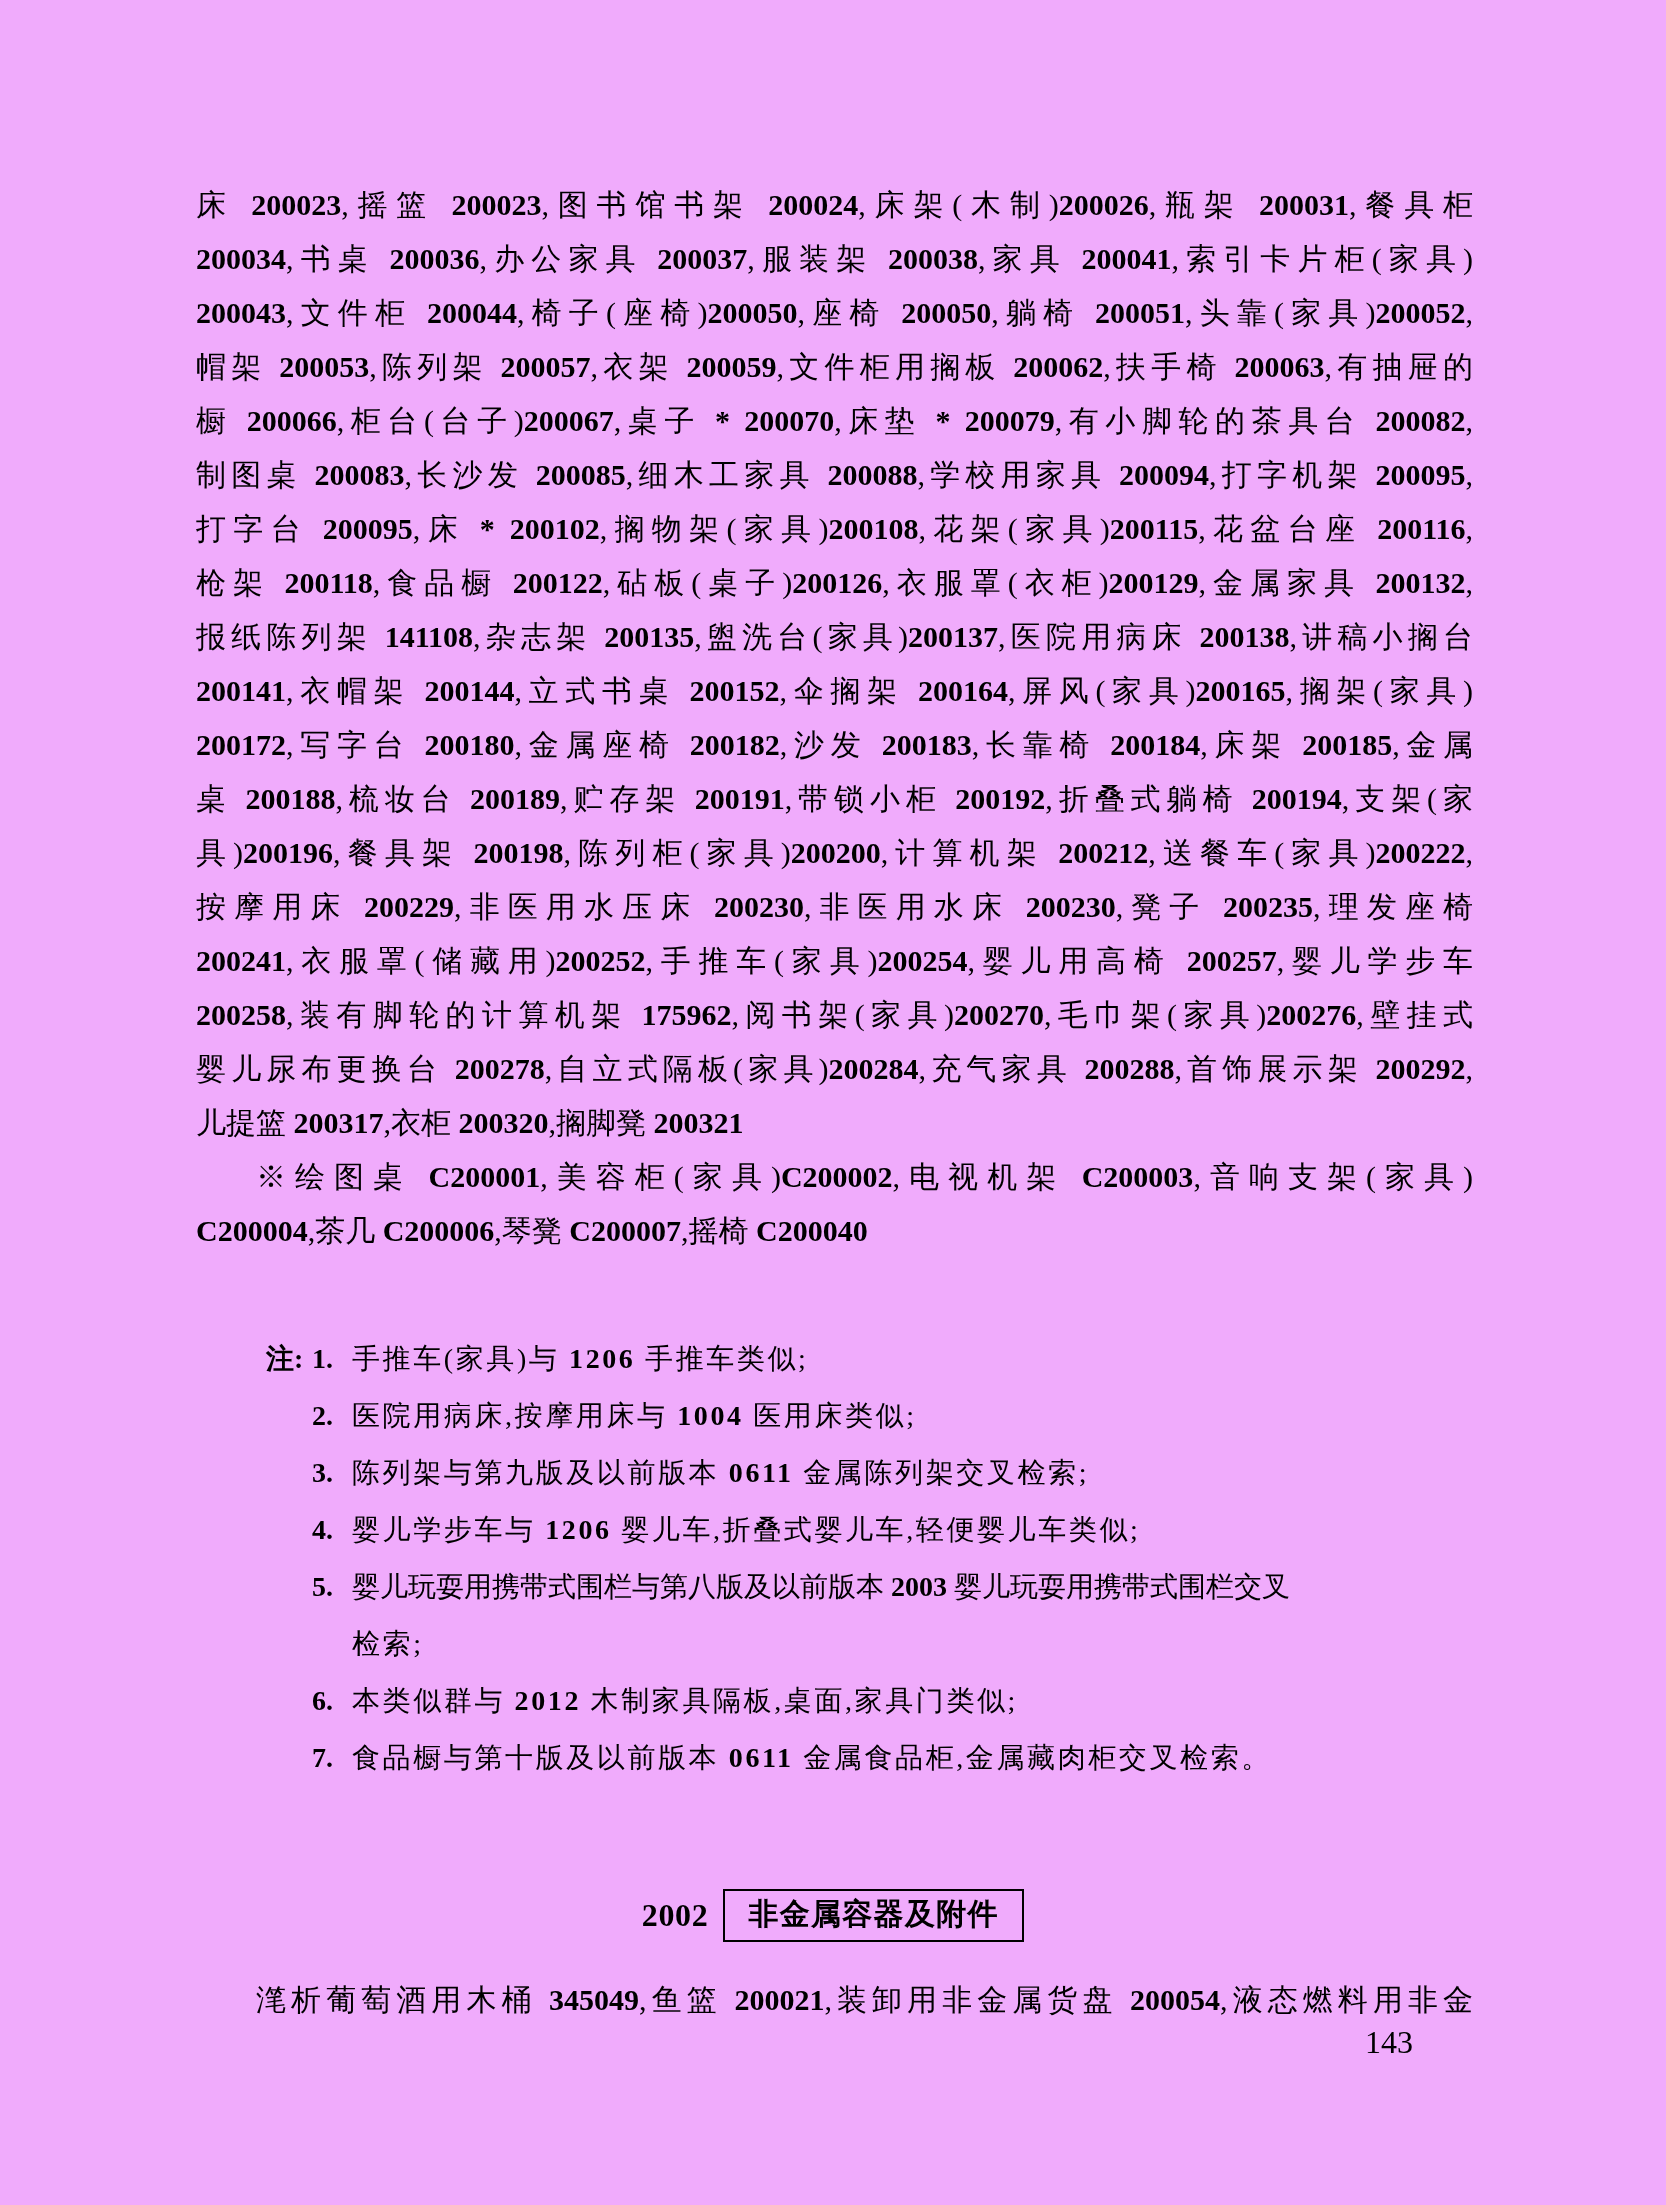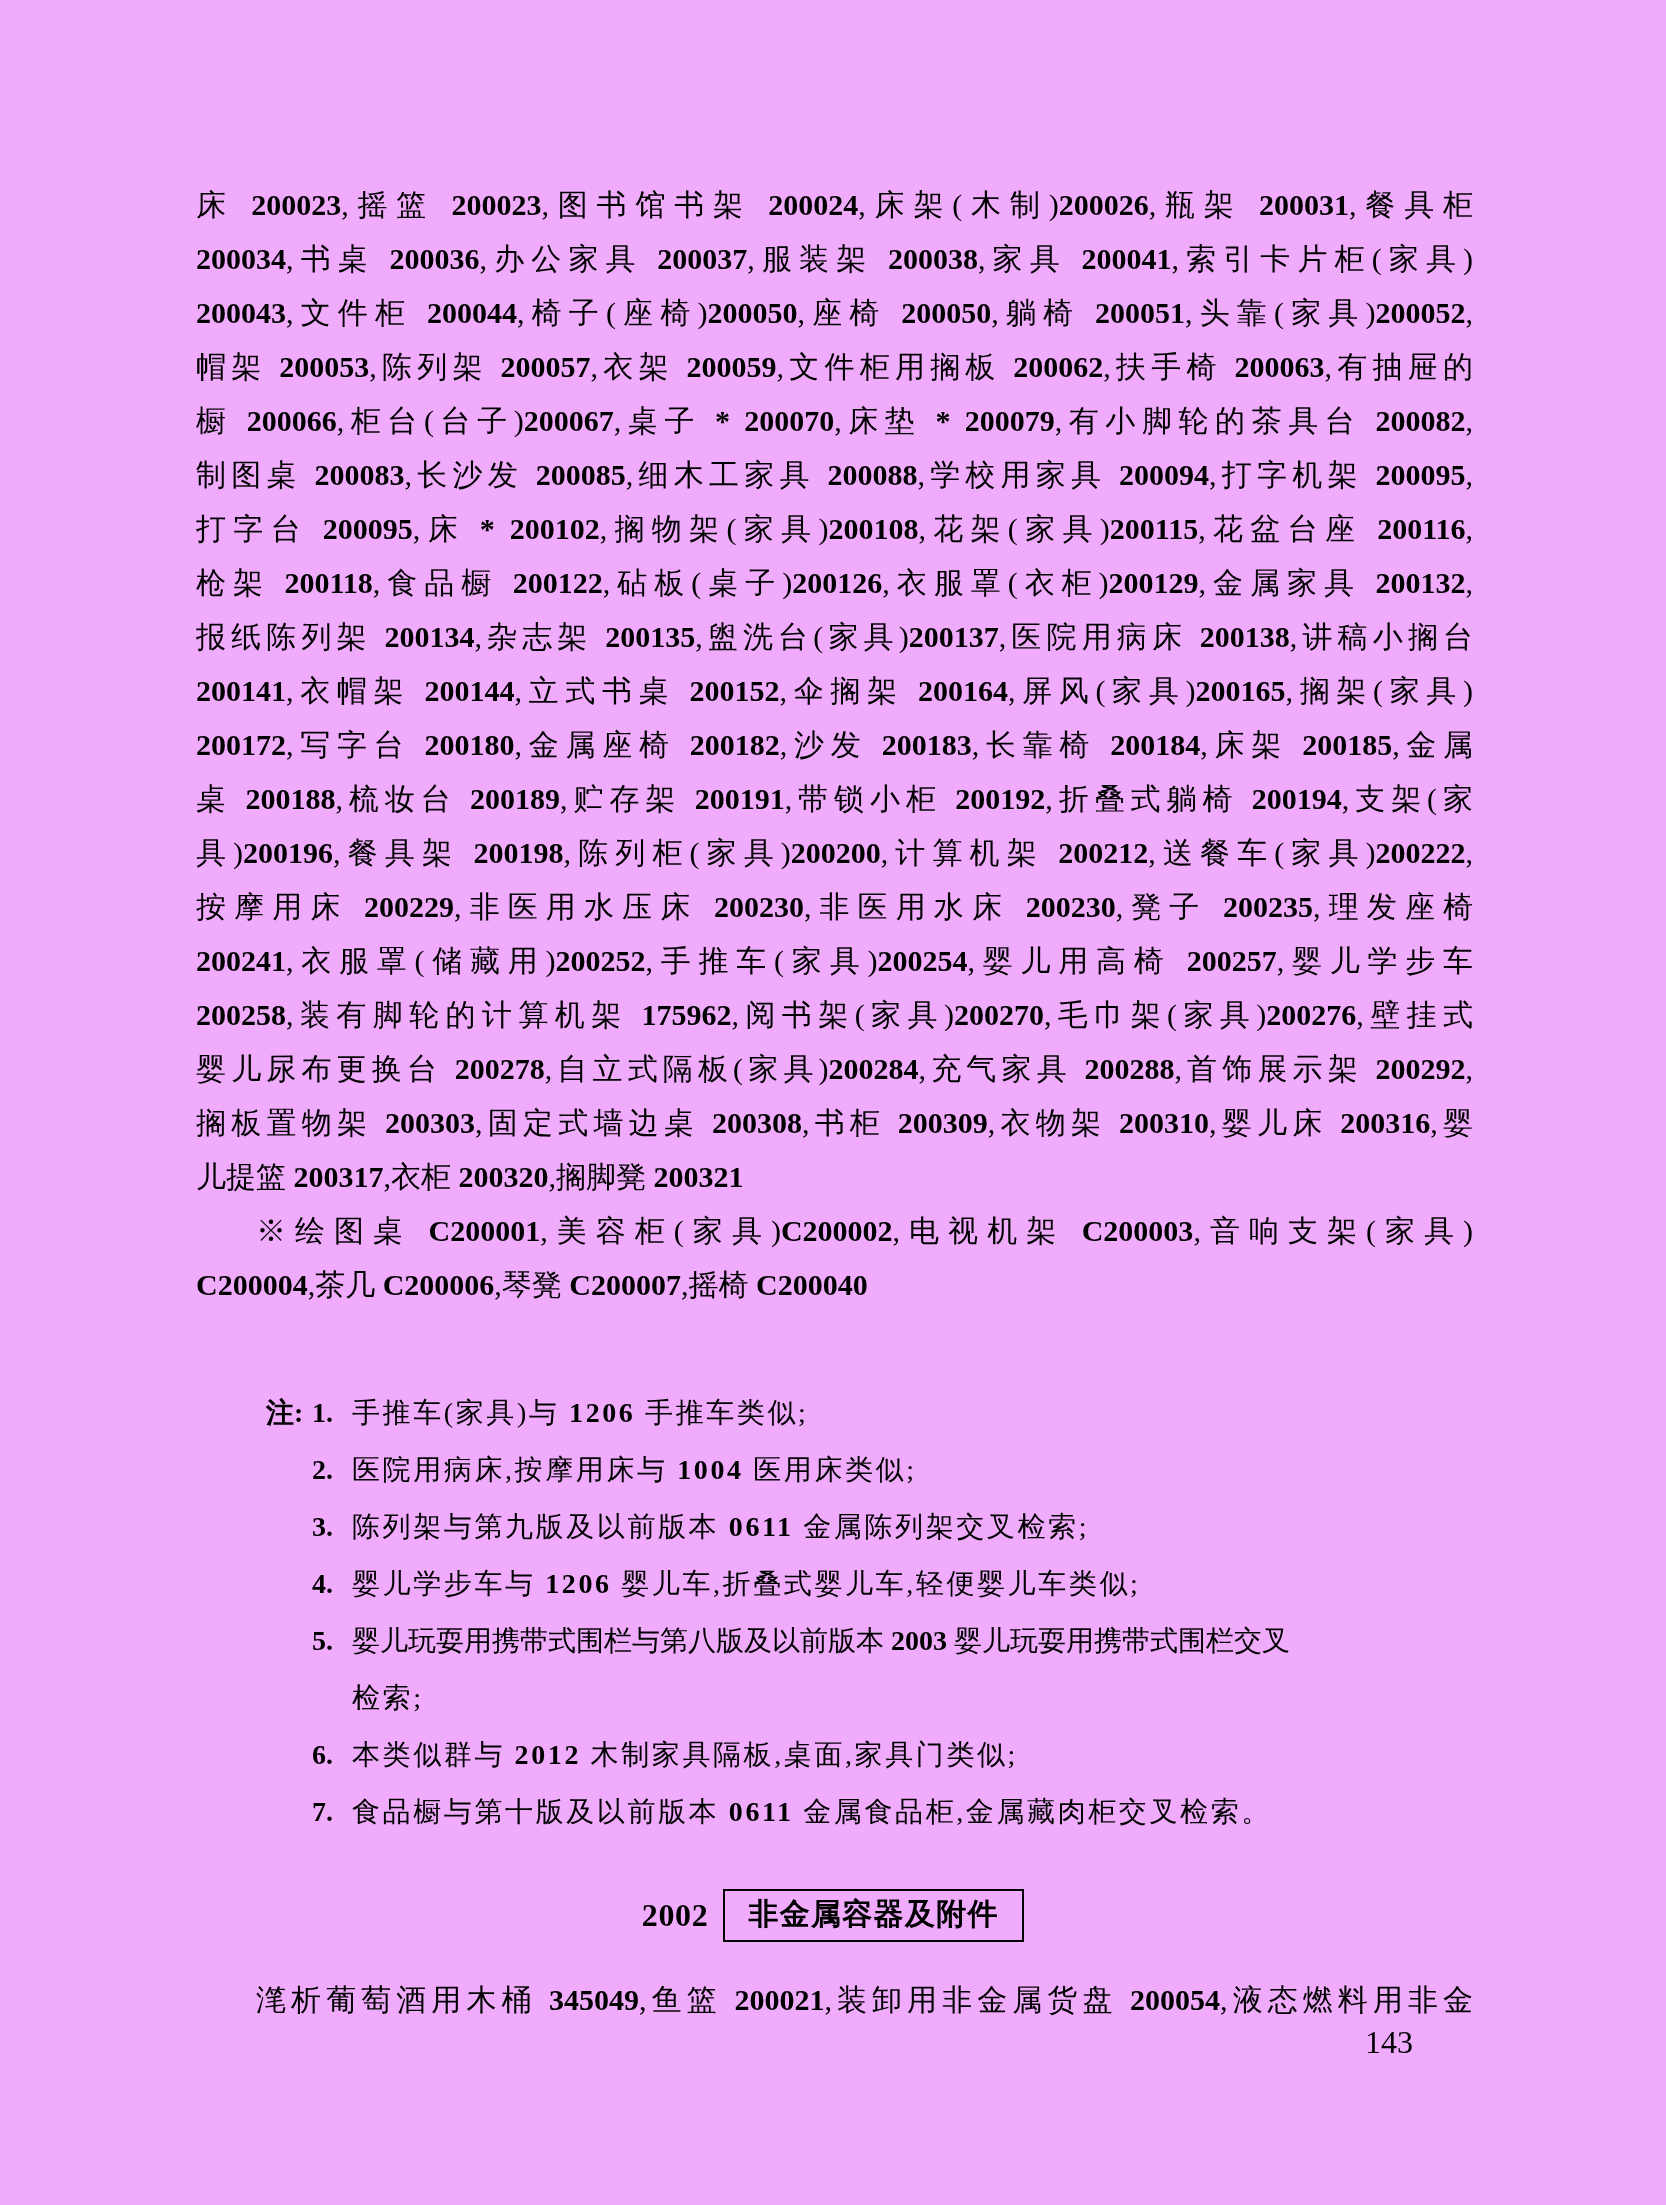--- a/index.html
+++ b/index.html
@@ -104,30 +104,29 @@
 
   <div class="textblock">
     <div class="line">床 <b>200023</b>,摇篮 <b>200023</b>,图书馆书架 <b>200024</b>,床架(木制)<b>200026</b>,瓶架 <b>200031</b>,餐具柜</div>
     <div class="line"><b>200034</b>,书桌 <b>200036</b>,办公家具 <b>200037</b>,服装架 <b>200038</b>,家具 <b>200041</b>,索引卡片柜(家具)</div>
     <div class="line"><b>200043</b>,文件柜 <b>200044</b>,椅子(座椅)<b>200050</b>,座椅 <b>200050</b>,躺椅 <b>200051</b>,头靠(家具)<b>200052</b>,</div>
     <div class="line">帽架 <b>200053</b>,陈列架 <b>200057</b>,衣架 <b>200059</b>,文件柜用搁板 <b>200062</b>,扶手椅 <b>200063</b>,有抽屉的</div>
     <div class="line">橱 <b>200066</b>,柜台(台子)<b>200067</b>,桌子 <b>*</b> <b>200070</b>,床垫 <b>*</b> <b>200079</b>,有小脚轮的茶具台 <b>200082</b>,</div>
     <div class="line">制图桌 <b>200083</b>,长沙发 <b>200085</b>,细木工家具 <b>200088</b>,学校用家具 <b>200094</b>,打字机架 <b>200095</b>,</div>
     <div class="line">打字台 <b>200095</b>,床 <b>*</b> <b>200102</b>,搁物架(家具)<b>200108</b>,花架(家具)<b>200115</b>,花盆台座 <b>200116</b>,</div>
     <div class="line">枪架 <b>200118</b>,食品橱 <b>200122</b>,砧板(桌子)<b>200126</b>,衣服罩(衣柜)<b>200129</b>,金属家具 <b>200132</b>,</div>
-    <div class="line">报纸陈列架 <b>200134</b>,杂志架 <b>200135</b>,盥洗台(家具)<b>200137</b>,医院用病床 <b>200138</b>,讲稿小搁台</div>
+    <div class="line">报纸陈列架 <b>141108</b>,杂志架 <b>200135</b>,盥洗台(家具)<b>200137</b>,医院用病床 <b>200138</b>,讲稿小搁台</div>
     <div class="line"><b>200141</b>,衣帽架 <b>200144</b>,立式书桌 <b>200152</b>,伞搁架 <b>200164</b>,屏风(家具)<b>200165</b>,搁架(家具)</div>
     <div class="line"><b>200172</b>,写字台 <b>200180</b>,金属座椅 <b>200182</b>,沙发 <b>200183</b>,长靠椅 <b>200184</b>,床架 <b>200185</b>,金属</div>
     <div class="line">桌 <b>200188</b>,梳妆台 <b>200189</b>,贮存架 <b>200191</b>,带锁小柜 <b>200192</b>,折叠式躺椅 <b>200194</b>,支架(家</div>
     <div class="line">具)<b>200196</b>,餐具架 <b>200198</b>,陈列柜(家具)<b>200200</b>,计算机架 <b>200212</b>,送餐车(家具)<b>200222</b>,</div>
     <div class="line">按摩用床 <b>200229</b>,非医用水压床 <b>200230</b>,非医用水床 <b>200230</b>,凳子 <b>200235</b>,理发座椅</div>
     <div class="line"><b>200241</b>,衣服罩(储藏用)<b>200252</b>,手推车(家具)<b>200254</b>,婴儿用高椅 <b>200257</b>,婴儿学步车</div>
     <div class="line"><b>200258</b>,装有脚轮的计算机架 <b>175962</b>,阅书架(家具)<b>200270</b>,毛巾架(家具)<b>200276</b>,壁挂式</div>
     <div class="line">婴儿尿布更换台 <b>200278</b>,自立式隔板(家具)<b>200284</b>,充气家具 <b>200288</b>,首饰展示架 <b>200292</b>,</div>
-    <div class="line">搁板置物架 <b>200303</b>,固定式墙边桌 <b>200308</b>,书柜 <b>200309</b>,衣物架 <b>200310</b>,婴儿床 <b>200316</b>,婴</div>
     <div class="line last">儿提篮 <b>200317</b>,衣柜 <b>200320</b>,搁脚凳 <b>200321</b></div>
 
     <div class="line indent">※绘图桌 <b>C200001</b>,美容柜(家具)<b>C200002</b>,电视机架 <b>C200003</b>,音响支架(家具)</div>
     <div class="line last"><b>C200004</b>,茶几 <b>C200006</b>,琴凳 <b>C200007</b>,摇椅 <b>C200040</b></div>
 
     <div class="notes">
       <div class="note-row">
         <span class="note-label">注:</span>
         <span class="note-num">1.</span>
         <span class="note-text">手推车(家具)与 <b>1206</b> 手推车类似;</span>

